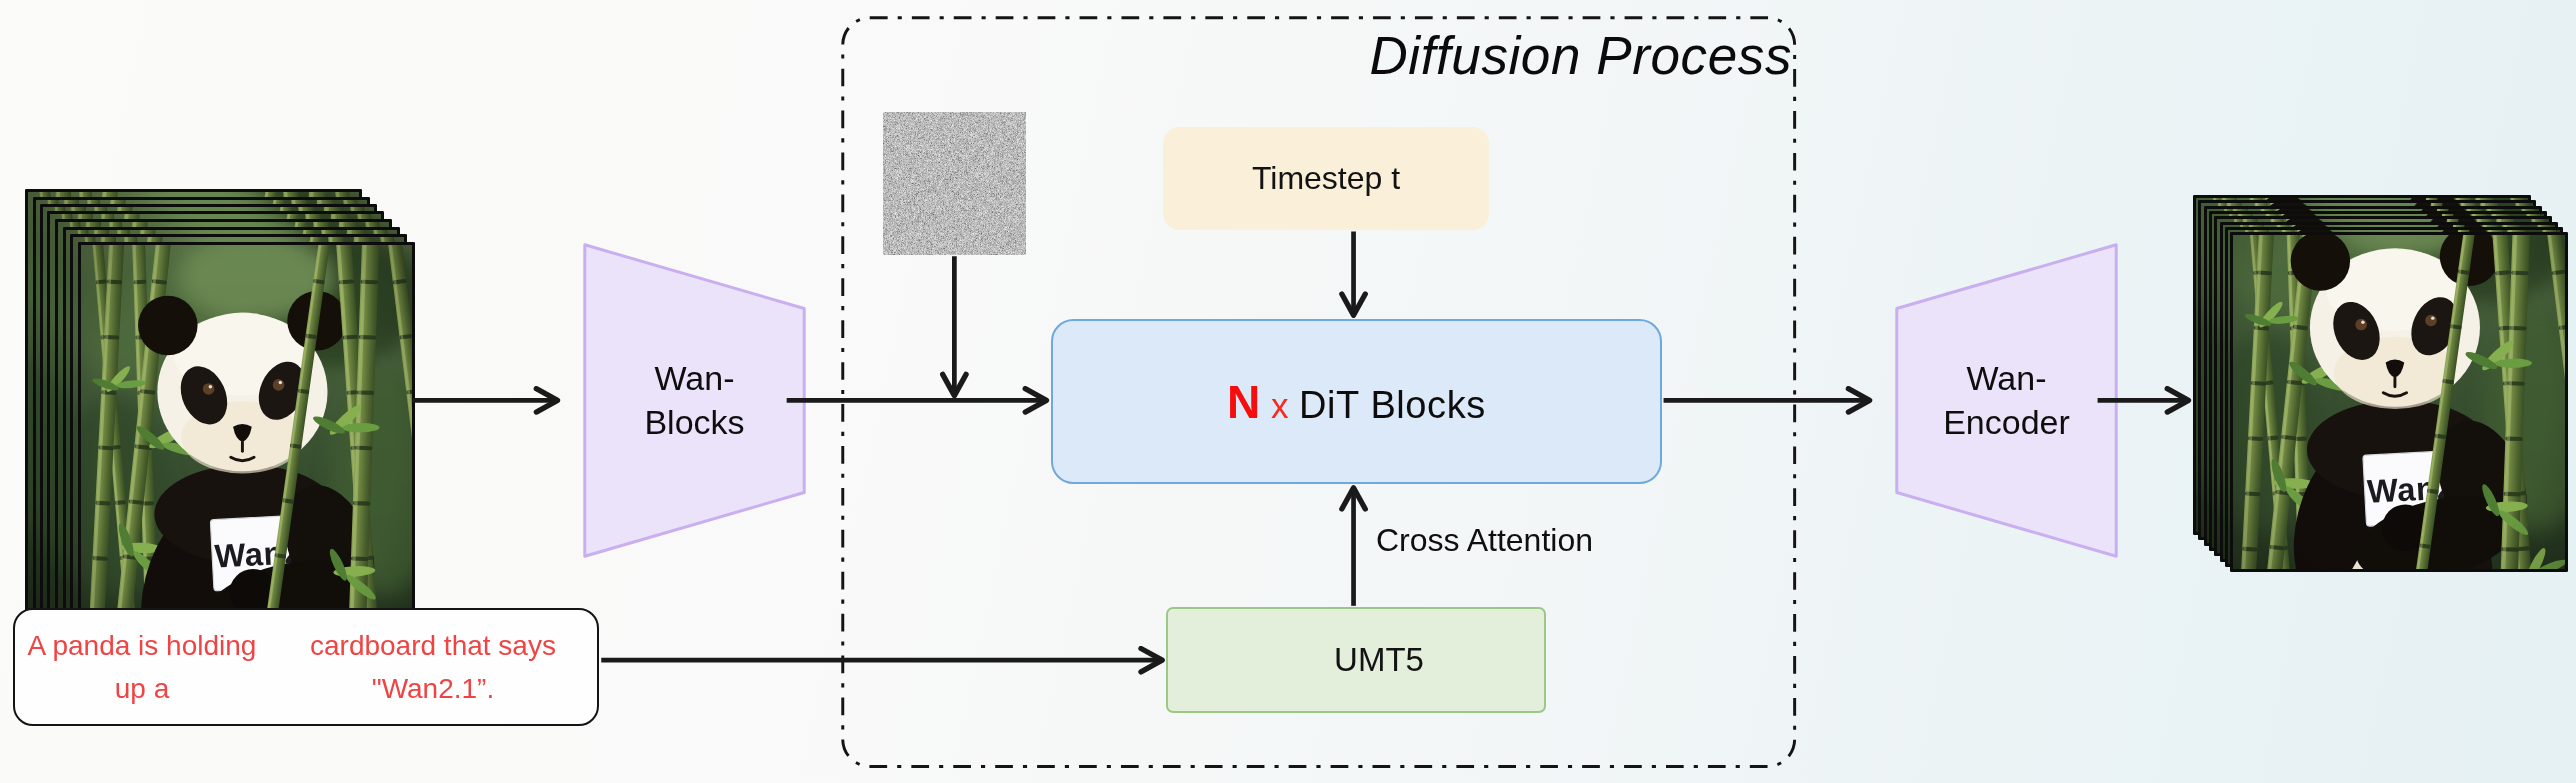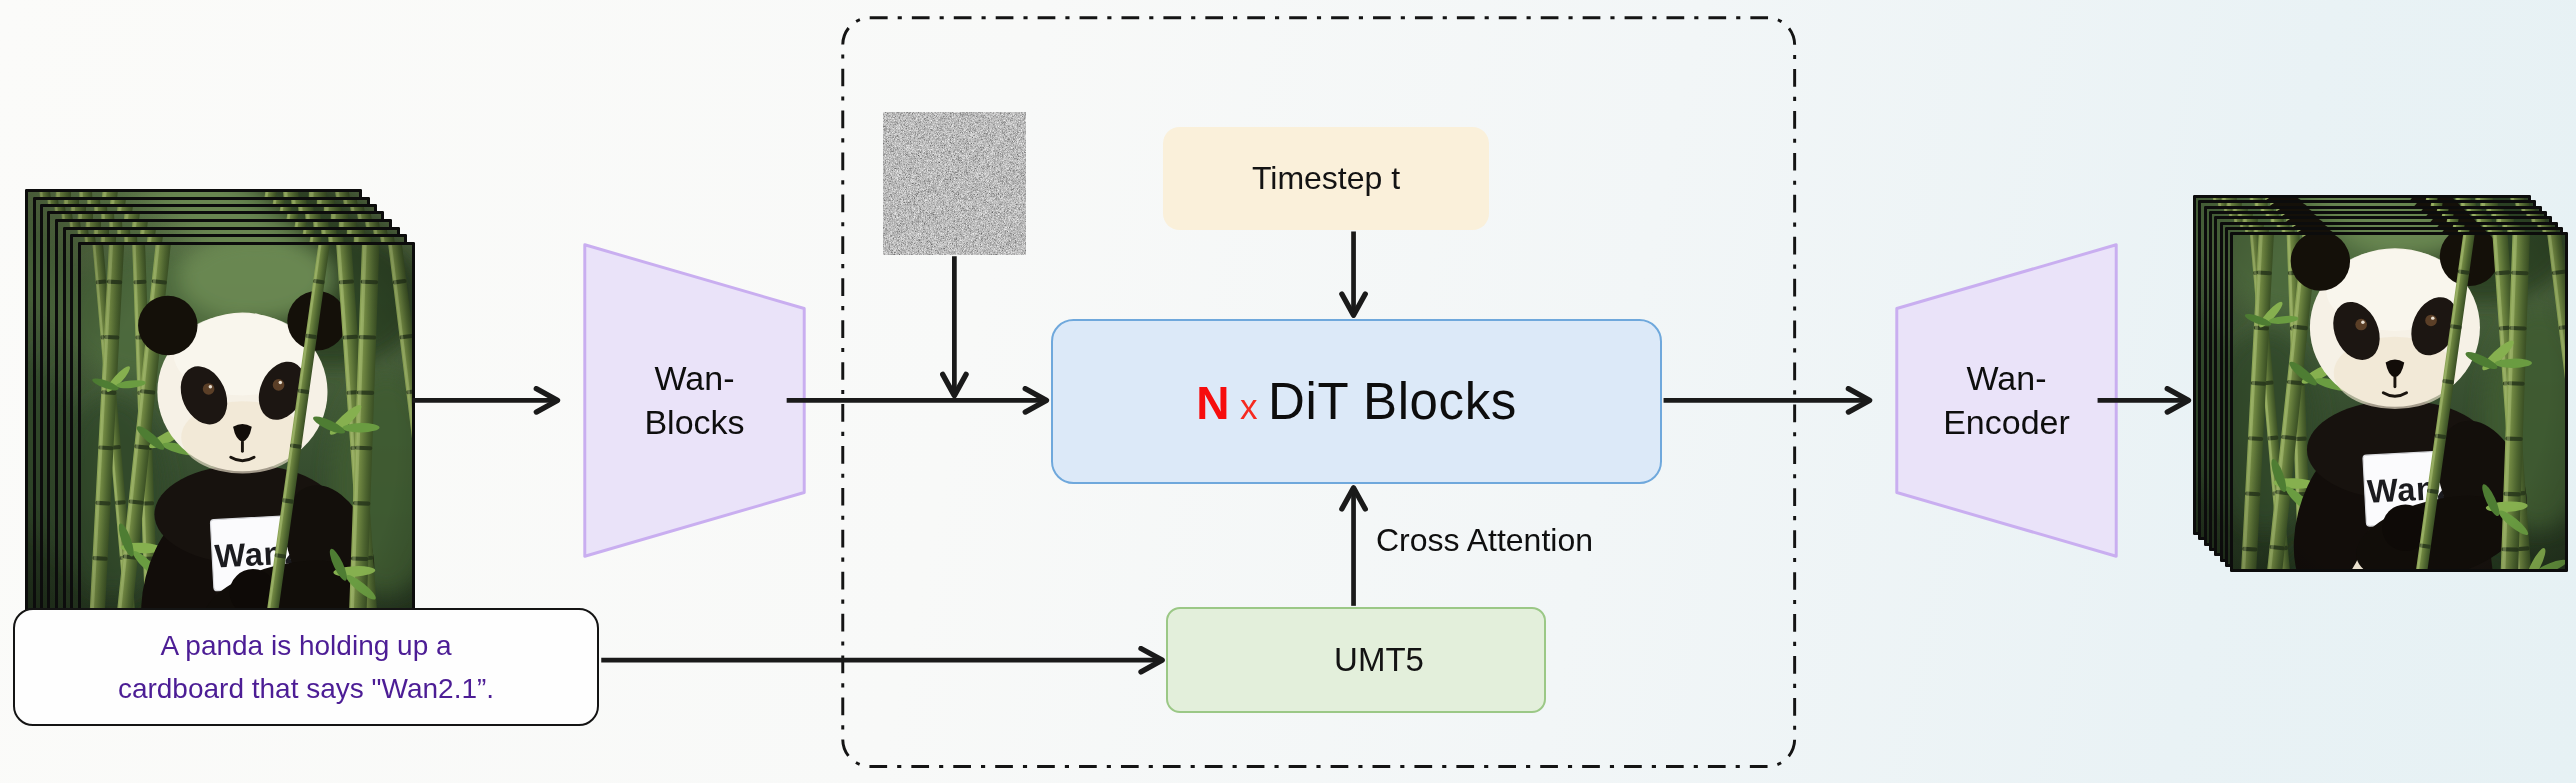--- a/index.html
+++ b/index.html
@@ -43,31 +43,31 @@
     background:#faf0da;border-radius:16.5px;
     font-size:32px;font-weight:500;color:#131313;
   }
   #dit-box{
     left:1051px;top:319px;width:611px;height:165px;
     background:#dce9f8;border:2.4px solid #6fa8dc;border-radius:22.4px;
   }
   #dit-box .dit-line{display:flex;align-items:baseline;gap:10.6px;}
   #dit-box .dit-n{font-size:46px;font-weight:800;color:#f60d0d;}
   #dit-box .dit-times{font-size:35px;font-weight:400;color:#f62a20;}
-  #dit-box .dit-label{font-size:51px;font-weight:500;color:#0d0d0d;letter-spacing:0.6px;}
+  #dit-box .dit-label{font-size:38px;font-weight:500;color:#0d0d0d;letter-spacing:0.6px;}
   #umt5-box{
     left:1166px;top:607px;width:380px;height:106px;
-    background:#e3efdb;border:2.4px solid #9bc886;border-radius:14px;
+    background:#e3efdb;border:2.4px solid #9bc886;border-radius:7px;
     font-size:33px;font-weight:500;color:#131313;padding-left:46px;
   }
   #prompt-box{
     left:13px;top:608px;width:586px;height:118px;
     background:#fefefe;border:2.4px solid #141414;border-radius:20px;
-    flex-direction:column;
-    font-size:28px;line-height:1.55;font-weight:400;color:#4c1d95;
+    flex-direction:row;
+    font-size:28px;line-height:1.55;font-weight:400;color:#ef4444;
   }
 
   
   #diffusion-title{
     position:absolute;top:25px;right:784px;
     font-size:53px;font-style:italic;font-weight:400;color:#0b0b0b;
     letter-spacing:0.6px;white-space:nowrap;
   }
   #cross-attention{
     position:absolute;left:1376px;top:522px;
@@ -259,20 +259,21 @@
       <span>Wan-</span>
       <span>Blocks</span>
     </div>
   </div>
 
   <div class="node" id="prompt-box">
     <span>A panda is holding up a</span>
     <span>cardboard that says "Wan2.1”.</span>
   </div>
 
+  <div id="diffusion-title">Diffusion Process</div>
 
   <div id="noise-patch">
     <svg viewBox="0 0 242 242">
       <rect width="242" height="242" fill="#9a9a9a" filter="url(#f-noise)"></rect>
     </svg>
   </div>
 
   <div class="node" id="timestep-box">
     <span>Timestep t</span>
   </div>

